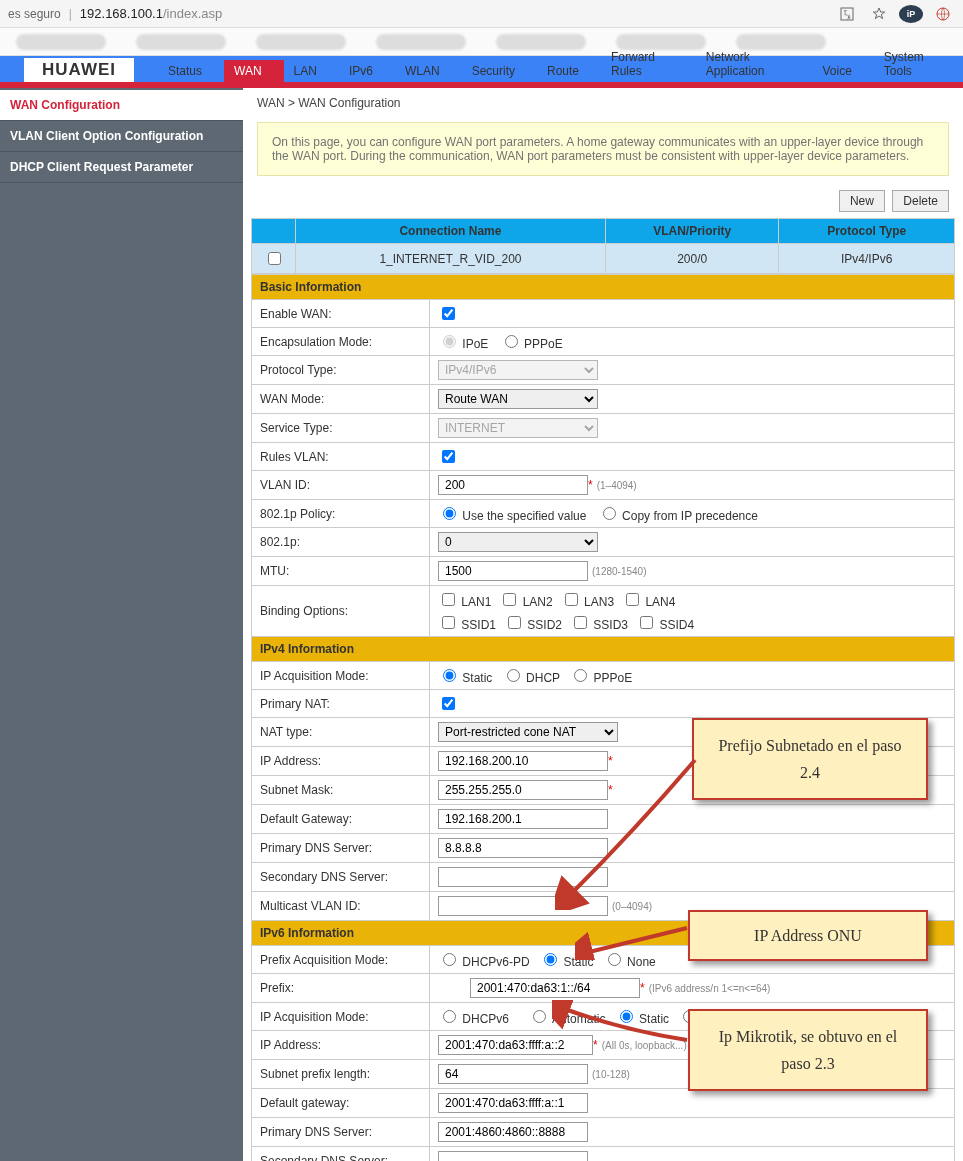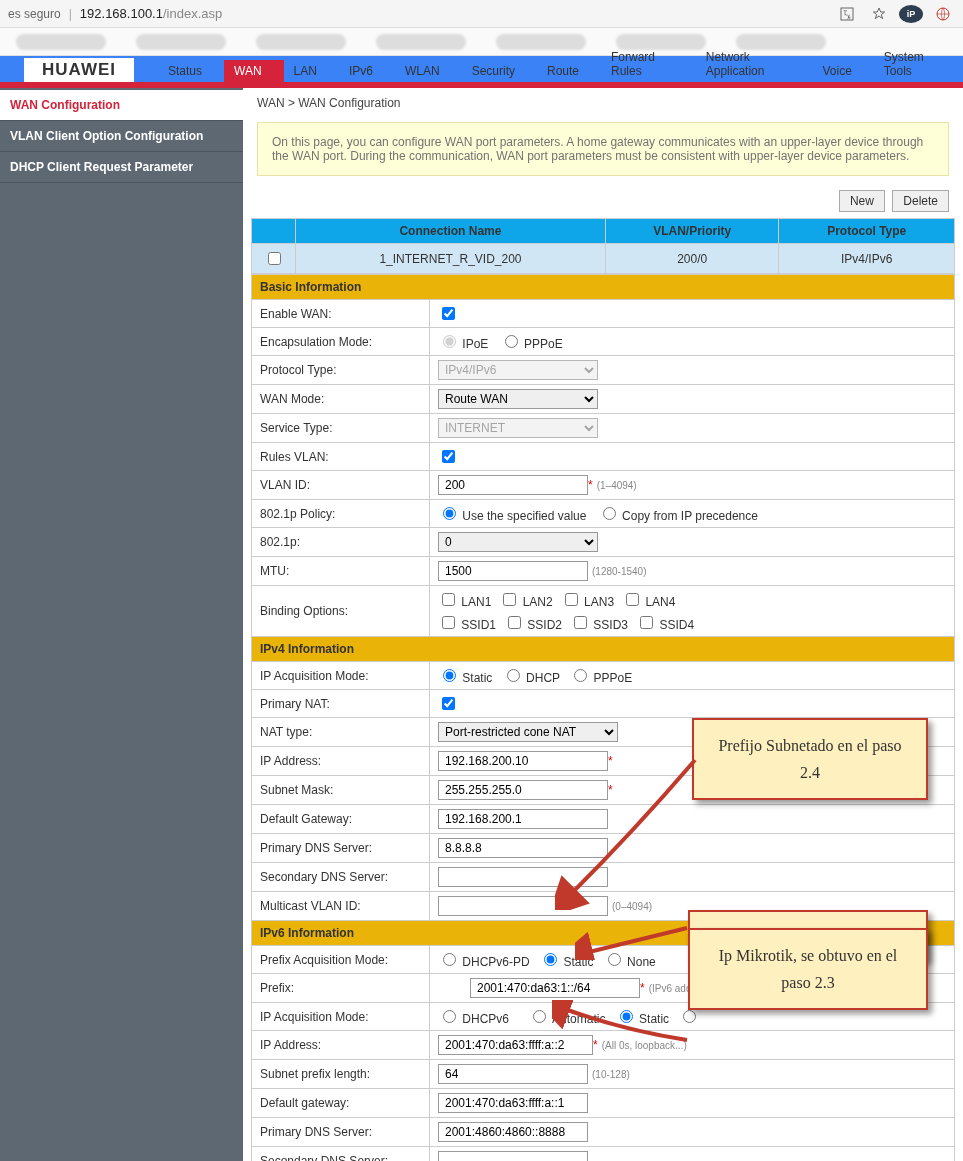--- a/index.html
+++ b/index.html
@@ -461,21 +461,21 @@
             </tr>
 
     </tbody>
         </table>
 
   </div>
 </div>
 
 <div class="annot" style="top:718px;left:692px;width:236px">Prefijo Subnetado en el paso 2.4</div>
 <div class="annot" style="top:910px;left:688px;width:240px;padding:10px 12px">IP Address ONU</div>
-<div class="annot" style="top:928px;left:688px;width:240px">Ip Mikrotik, se obtuvo en el paso 2.3</div>
+<div class="annot" style="top:1009px;left:688px;width:240px">Ip Mikrotik, se obtuvo en el paso 2.3</div>
 
 <svg class="arrow" style="top:710px;left:555px" width="150" height="200">
   <defs>
         <marker id="ah1" markerWidth="10" markerHeight="10" refX="2" refY="5" orient="auto">
           <path d="M0,0 L10,5 L0,10 Z" fill="#c0392b"></path>
         </marker>
       </defs>
   <path d="M140,50 Q80,120 15,185" stroke="#c0392b" stroke-width="4" fill="none" marker-end="url(#ah1)"></path>
 </svg>
 <svg class="arrow" style="top:915px;left:575px" width="120" height="45">

